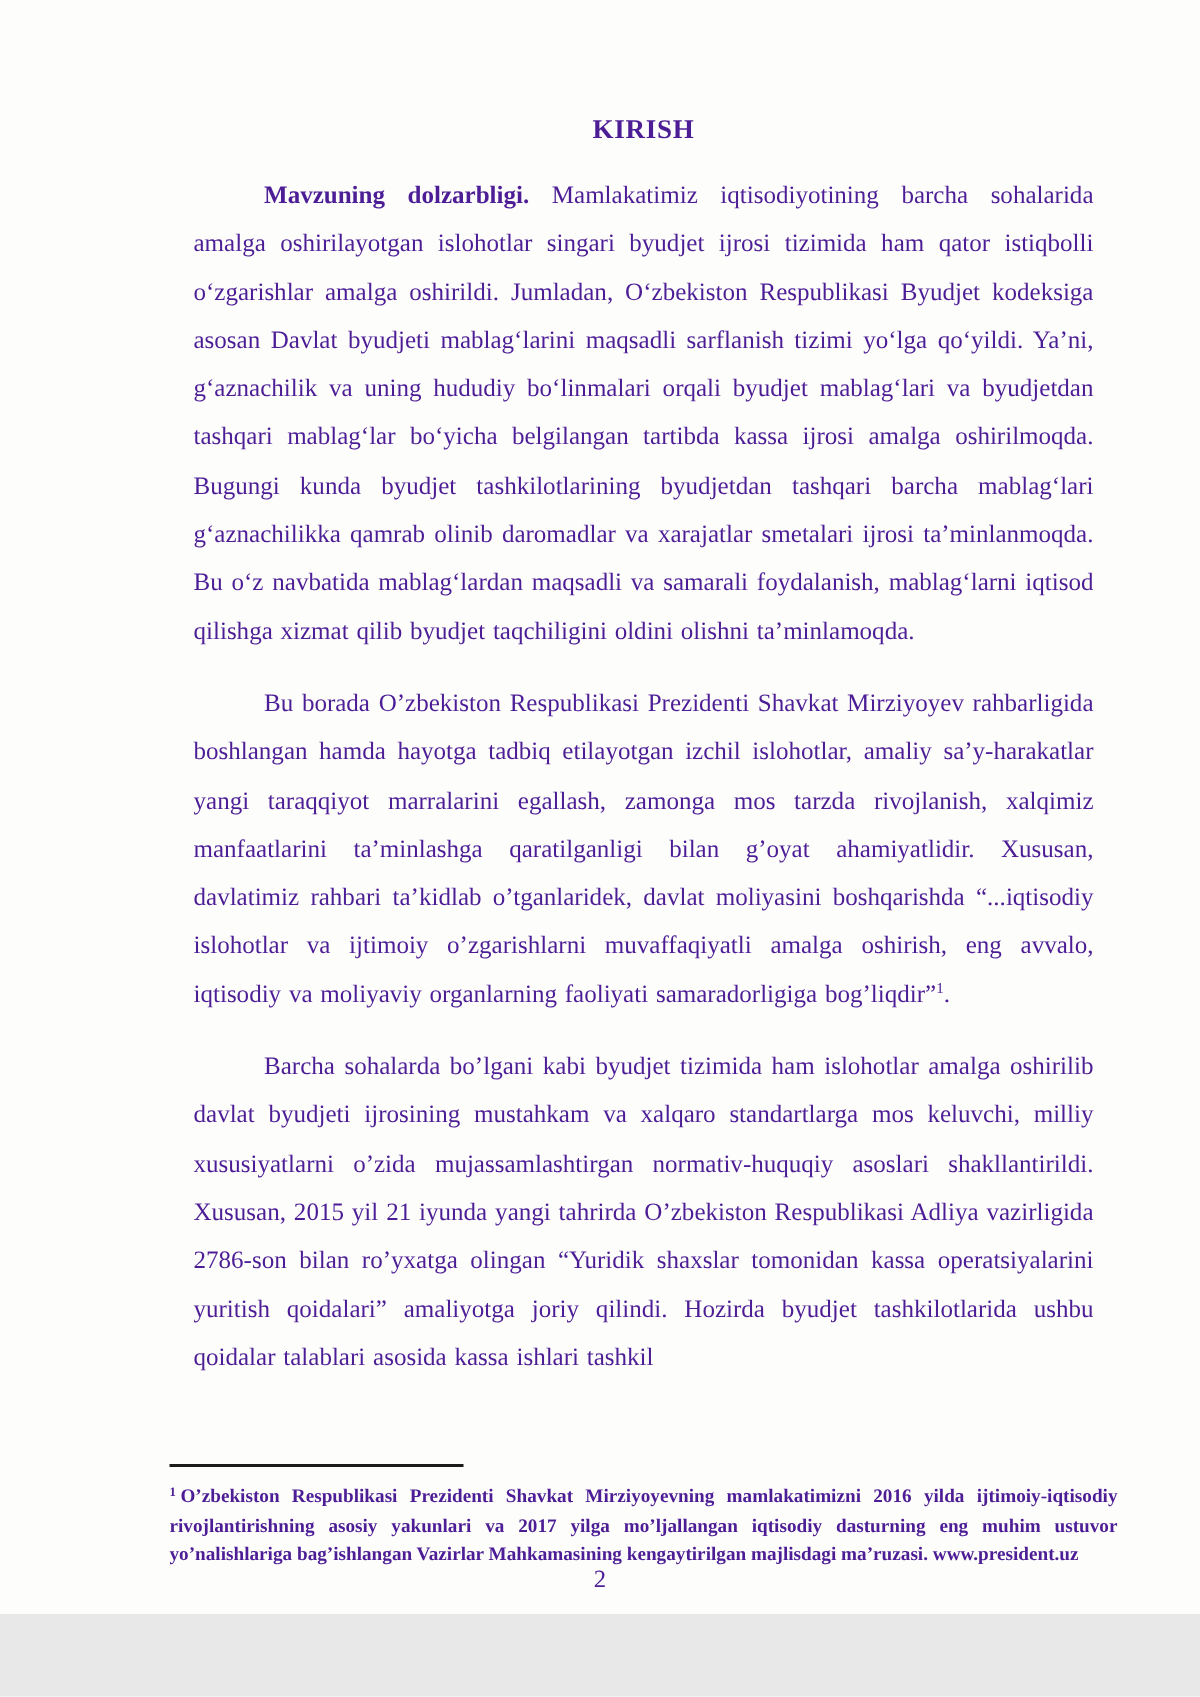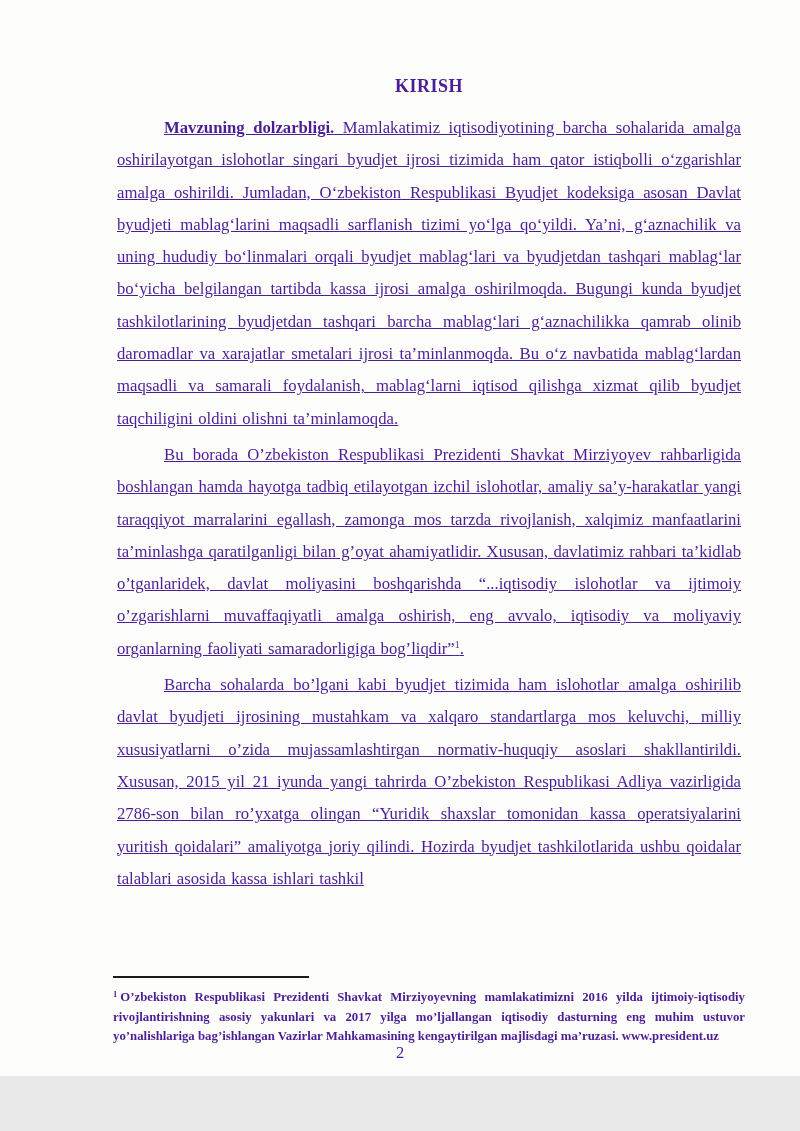--- a/index.html
+++ b/index.html
@@ -25,27 +25,26 @@
   }
   .doc-title {
     margin: 0 0 14px 0;
     text-align: center;
     font-size: 18px;
     line-height: 24px;
     font-weight: bold;
     letter-spacing: 0.5px;
   }
   .body-text p {
-    margin: 4px;
+    margin: 16px;
     font-size: 16.7px;
     line-height: 32.3px;
     text-align: justify;
     text-indent: 47px;
     word-spacing: 1px;
-    text-decoration: underline;
   }
   .body-text .lead {
     font-weight: bold;
   }
   sup.fn-ref {
     font-size: 10px;
     line-height: 0;
     vertical-align: 6px;
   }
   .footnote-block {

